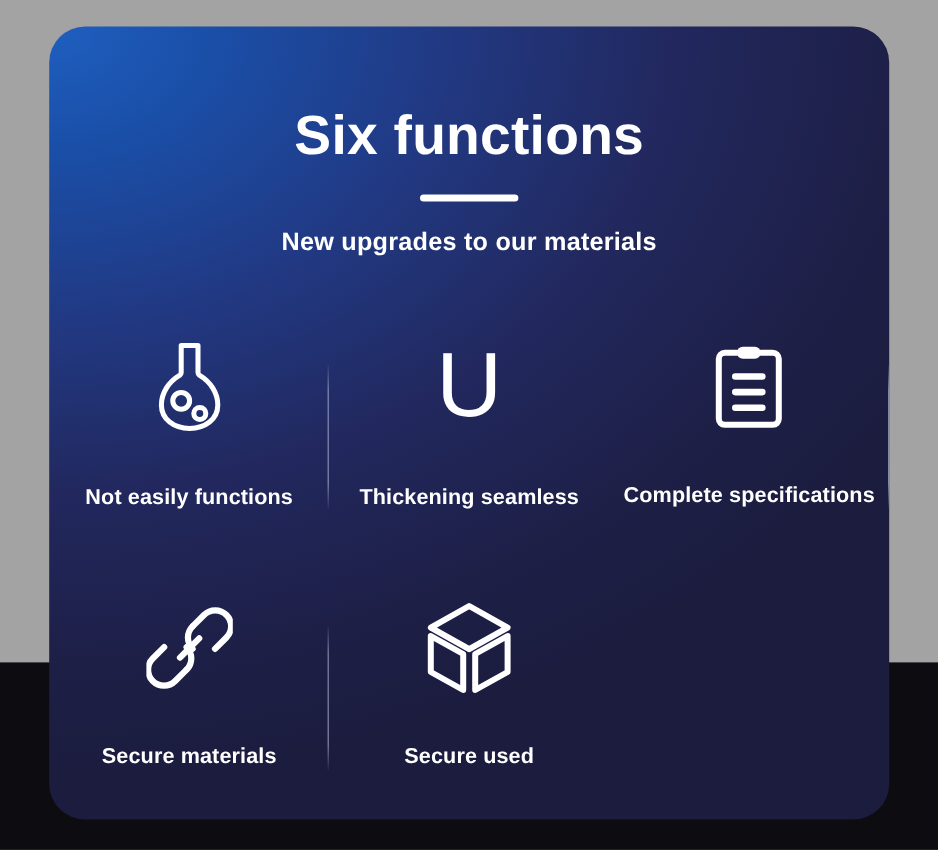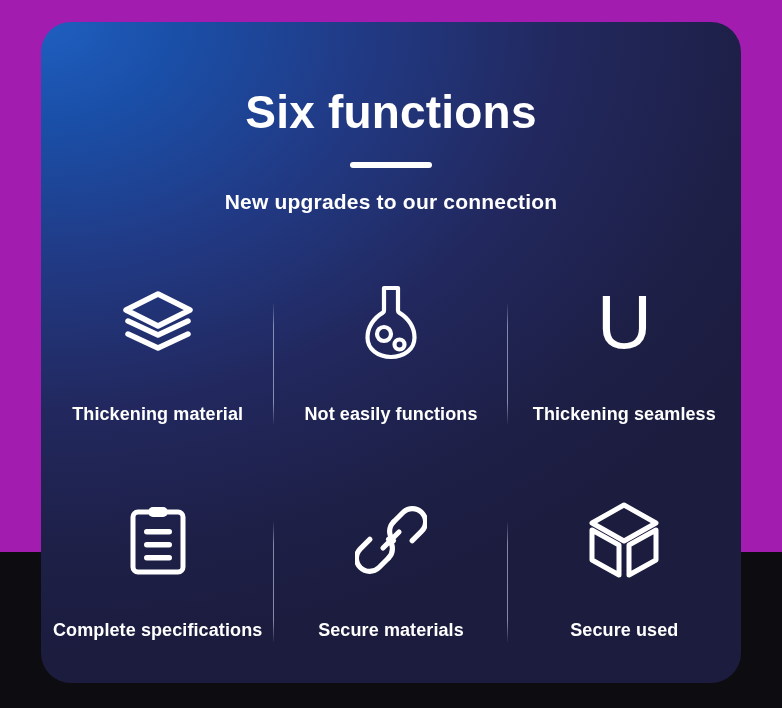--- a/index.html
+++ b/index.html
@@ -10,21 +10,21 @@
     height: 708px;
     background: #0c0c11;
     font-family: "Liberation Sans", "DejaVu Sans", sans-serif;
     overflow: hidden;
   }
 
   .stage {
     position: relative;
     width: 782px;
     height: 552px;
-    background: #a21caf;
+    background: #a3a3a3;
   }
 
   
   .feature-card {
     position: absolute;
     left: 41px;
     top: 22px;
     width: 700px;
     height: 661px;
     border-radius: 30px;
@@ -135,35 +135,25 @@
 </head>
 <body>
 
 <div class="stage">
 
   <div class="feature-card">
 
     <div class="card-header">
       <div class="card-title">Six functions</div>
       <div class="title-rule"></div>
-      <div class="card-subtitle">New upgrades to our connection</div>
+      <div class="card-subtitle">New upgrades to our materials</div>
     </div>
 
     <div class="features-grid">
 
-      <div class="feature-cell has-divider row-1">
-        <div class="feature-icon">
-          <svg width="72" height="62" viewBox="0 0 72 62" fill="none" xmlns="http://www.w3.org/2000/svg">
-            <path d="M36 3 L68 19 L36 35 L4 19 Z" stroke="#ffffff" stroke-width="5.5" stroke-linejoin="round" fill="none"></path>
-            <path d="M6 30 L36 44 L66 30" stroke="#ffffff" stroke-width="5.5" stroke-linejoin="round" stroke-linecap="round" fill="none"></path>
-            <path d="M6 43 L36 57 L66 43" stroke="#ffffff" stroke-width="5.5" stroke-linejoin="round" stroke-linecap="round" fill="none"></path>
-          </svg>
-        </div>
-        <div class="feature-label">Thickening material</div>
-      </div>
 
       <div class="feature-cell has-divider row-1">
         <div class="feature-icon">
           <svg width="62" height="76" viewBox="0 0 62 76" fill="none" xmlns="http://www.w3.org/2000/svg">
             <path d="M24 4 H38 V26.5 C38 27.3 38.4 28.1 39.1 28.6 C48.6 34.2 54.5 43.6 54.5 53.5 C54.5 65.4 44 73 31 73 C18 73 7.5 65.4 7.5 53.5 C7.5 43.6 13.4 34.2 22.9 28.6 C23.6 28.1 24 27.3 24 26.5 Z" stroke="#ffffff" stroke-width="4.2" stroke-linejoin="round" fill="none"></path>
             <circle cx="24" cy="50" r="7" stroke="#ffffff" stroke-width="4.2" fill="none"></circle>
             <circle cx="39.5" cy="60.5" r="5" stroke="#ffffff" stroke-width="4.2" fill="none"></circle>
           </svg>
         </div>
         <div class="feature-label">Not easily functions</div>

